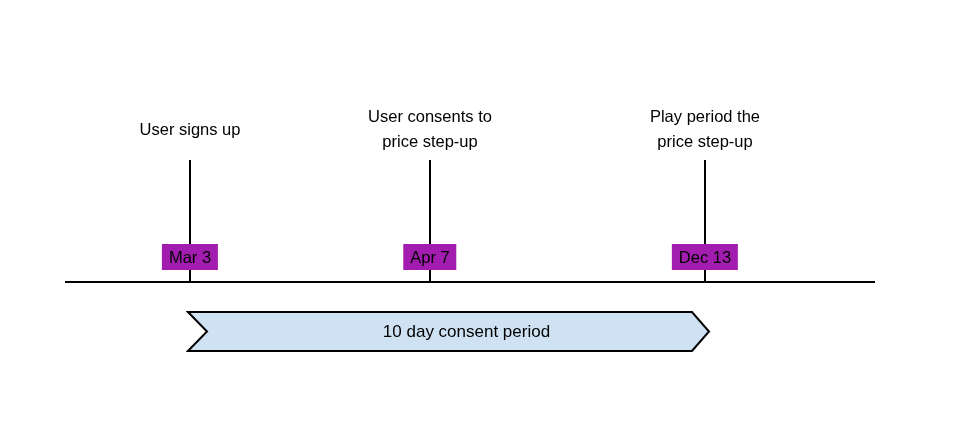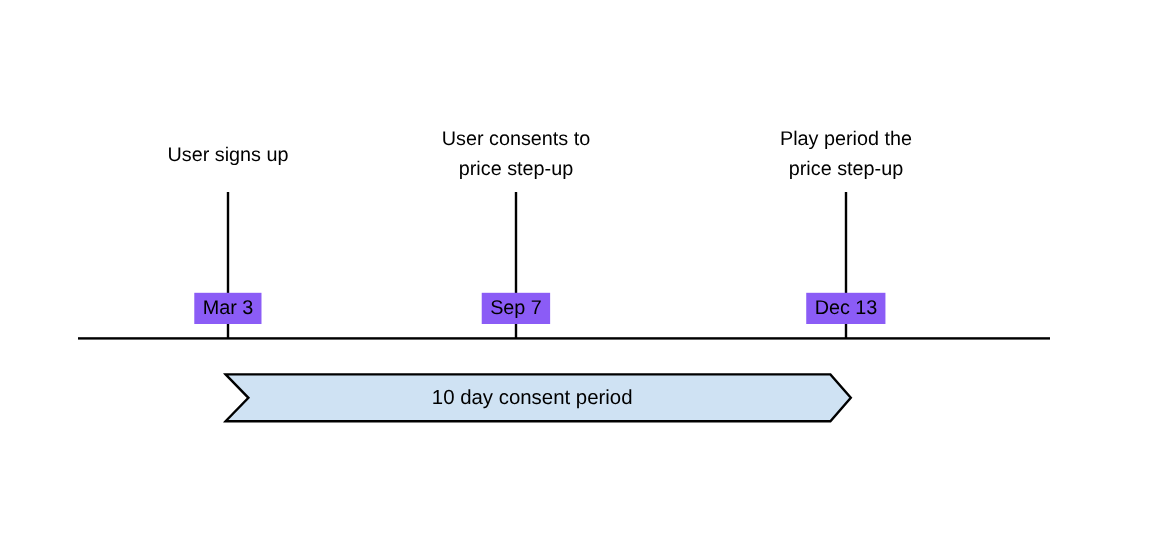--- a/index.html
+++ b/index.html
@@ -44,39 +44,39 @@
     top: 160px;
     width: 2px;
     height: 122px;
     margin-left: -1px;
     background: #000000;
   }
   .event-date {
     position: absolute;
     top: 244px;
     transform: translateX(-50%);
-    background: #8b5cf6;
+    background: #a21caf;
     padding: 2px 7px;
     font-size: 16.5px;
     line-height: 22px;
     white-space: nowrap;
   }
   .ev-1 .event-title, .ev-1 .event-tick, .ev-1 .event-date { left: 190px; }
   .ev-2 .event-title, .ev-2 .event-tick, .ev-2 .event-date { left: 430px; }
   .ev-3 .event-title, .ev-3 .event-tick, .ev-3 .event-date { left: 705px; }
   .banner-svg {
     position: absolute;
     left: 186px;
     top: 310px;
     width: 525px;
     height: 43px;
   }
   .banner-label {
     position: absolute;
-    left: 181px;
+    left: 204px;
     top: 310px;
     width: 525px;
     height: 43px;
     display: flex;
     align-items: center;
     justify-content: center;
     font-size: 17px;
   }
 </style>
 </head>
@@ -89,21 +89,21 @@
   <div class="event ev-1">
     <div class="event-title">User signs up</div>
     <div class="event-tick"></div>
     <div class="event-date">Mar 3</div>
   </div>
 
   <div class="event ev-2">
     <div class="event-title">User consents to
 price step-up</div>
     <div class="event-tick"></div>
-    <div class="event-date">Sep 7</div>
+    <div class="event-date">Apr 7</div>
   </div>
 
   <div class="event ev-3">
     <div class="event-title">Play period the
 price step-up</div>
     <div class="event-tick"></div>
     <div class="event-date">Dec 13</div>
   </div>
 
   <svg class="banner-svg" viewBox="0 0 525 43">

